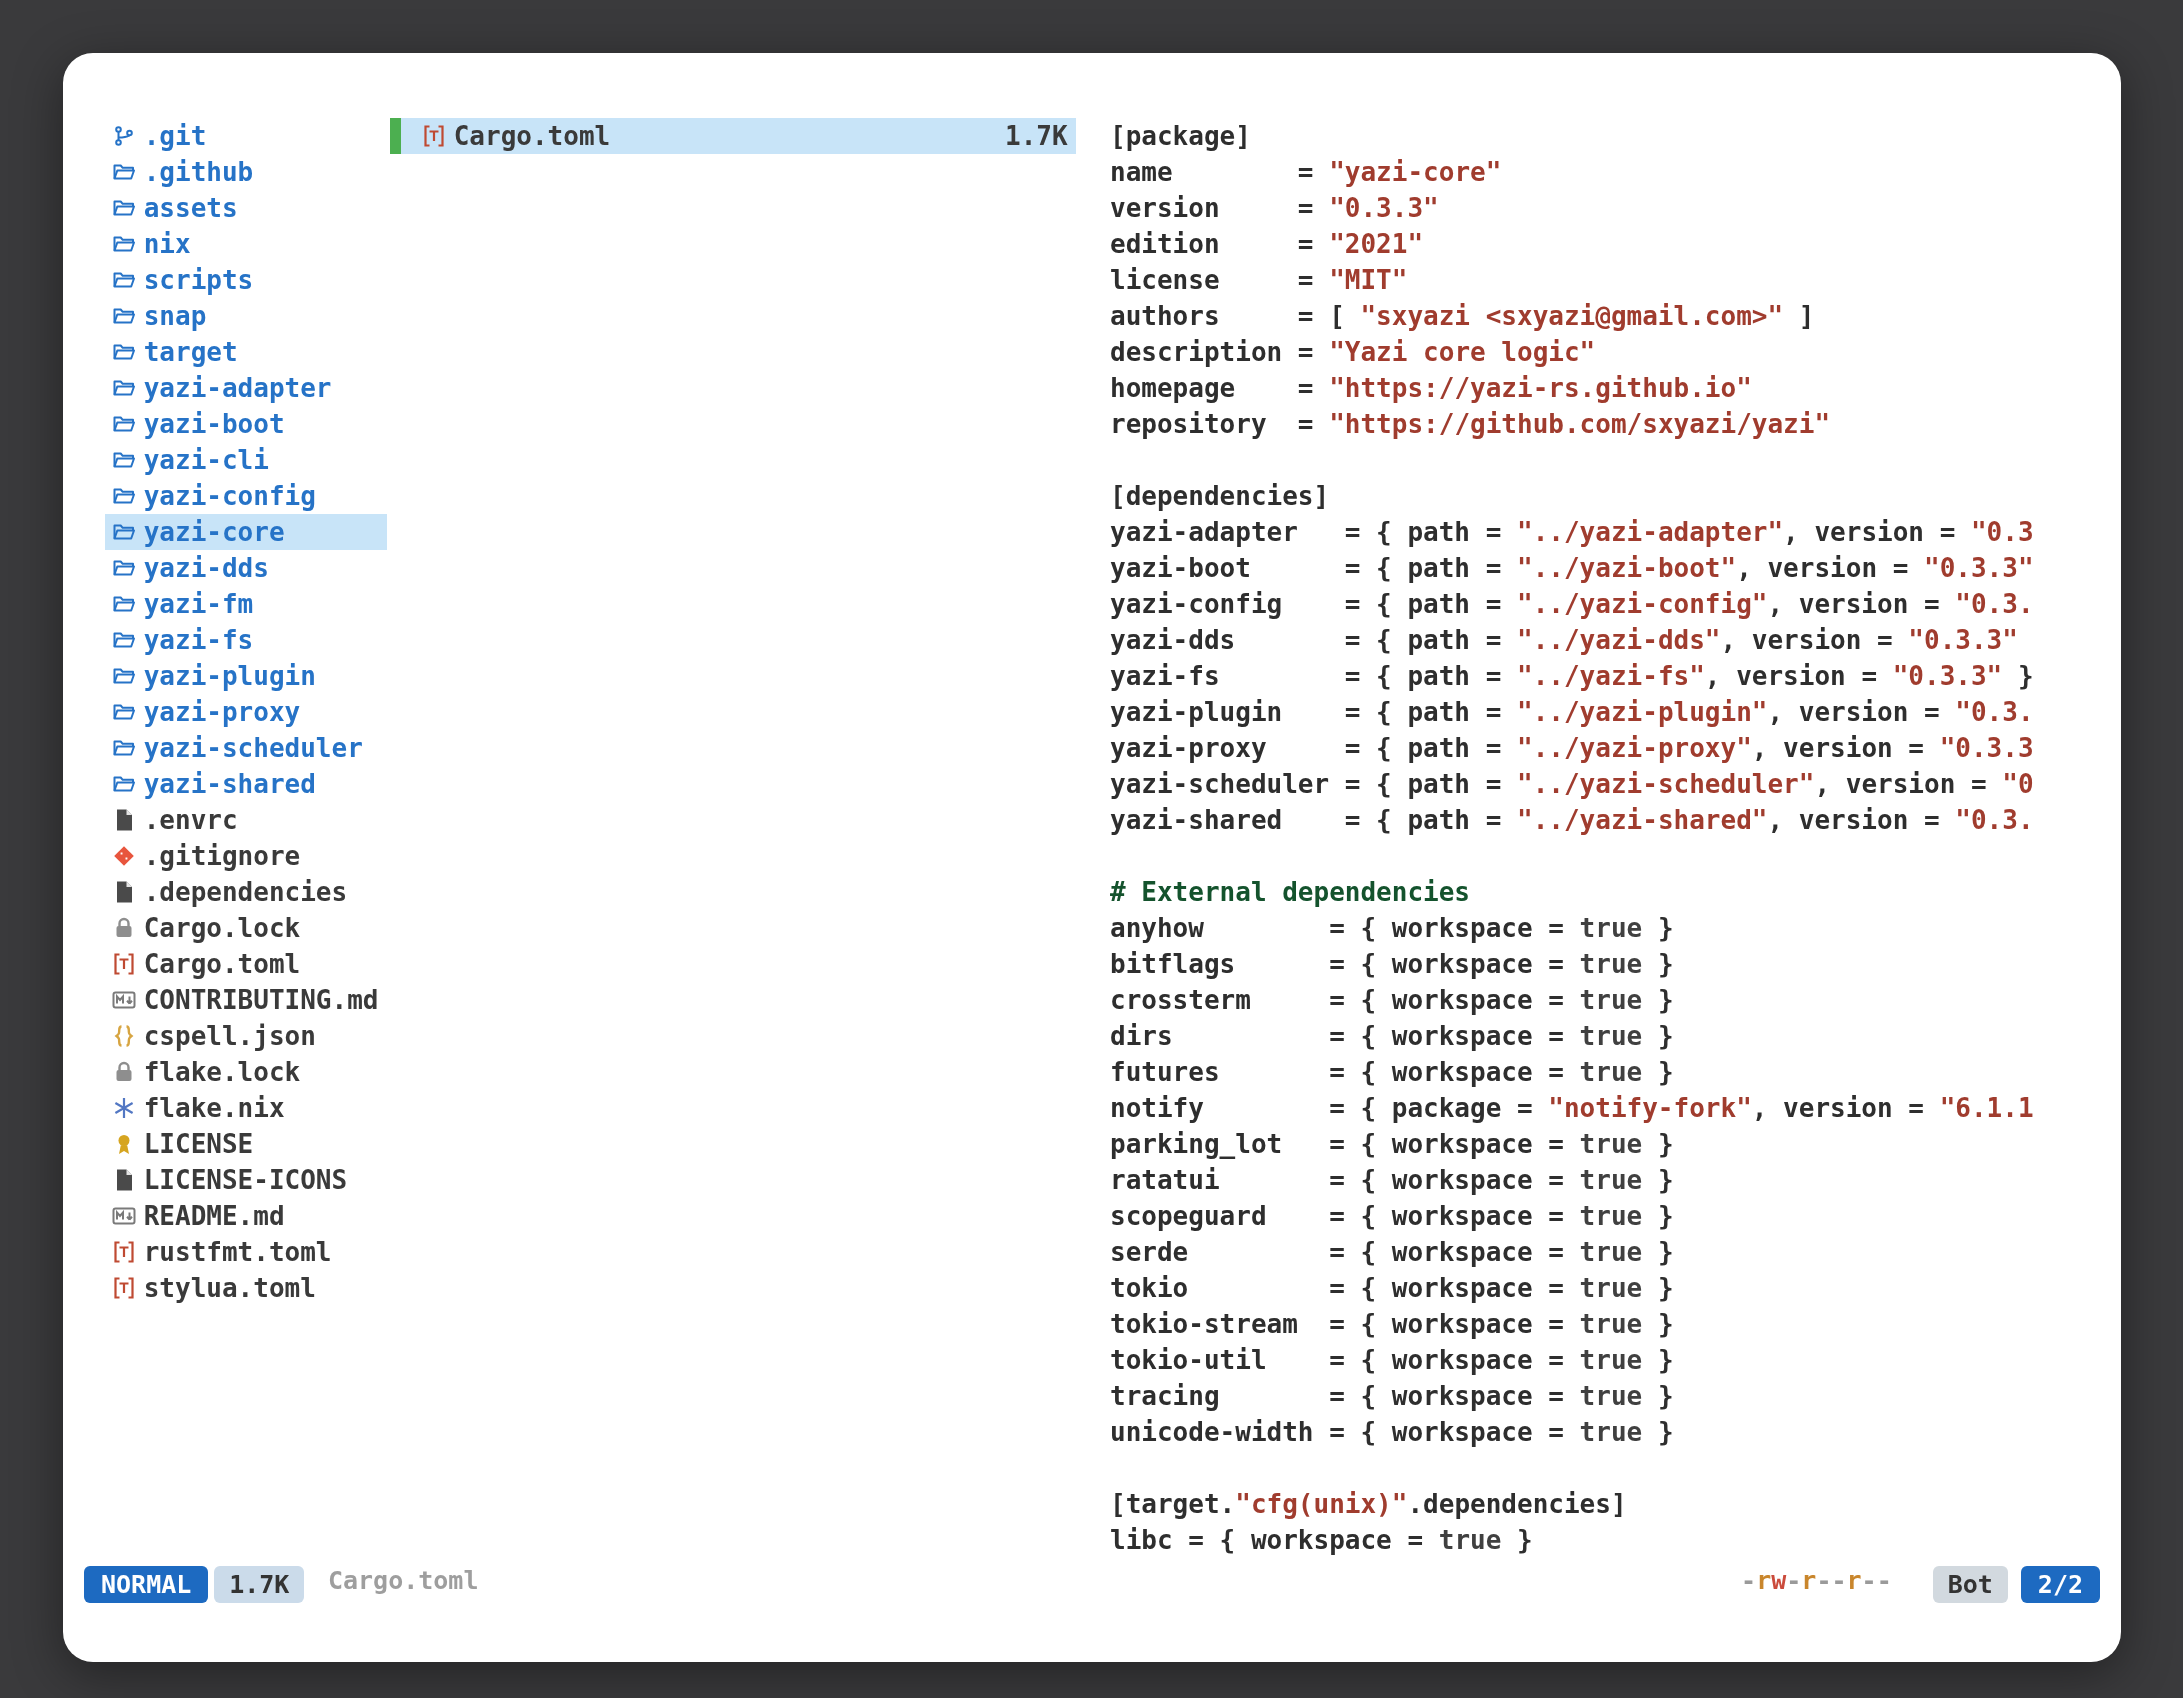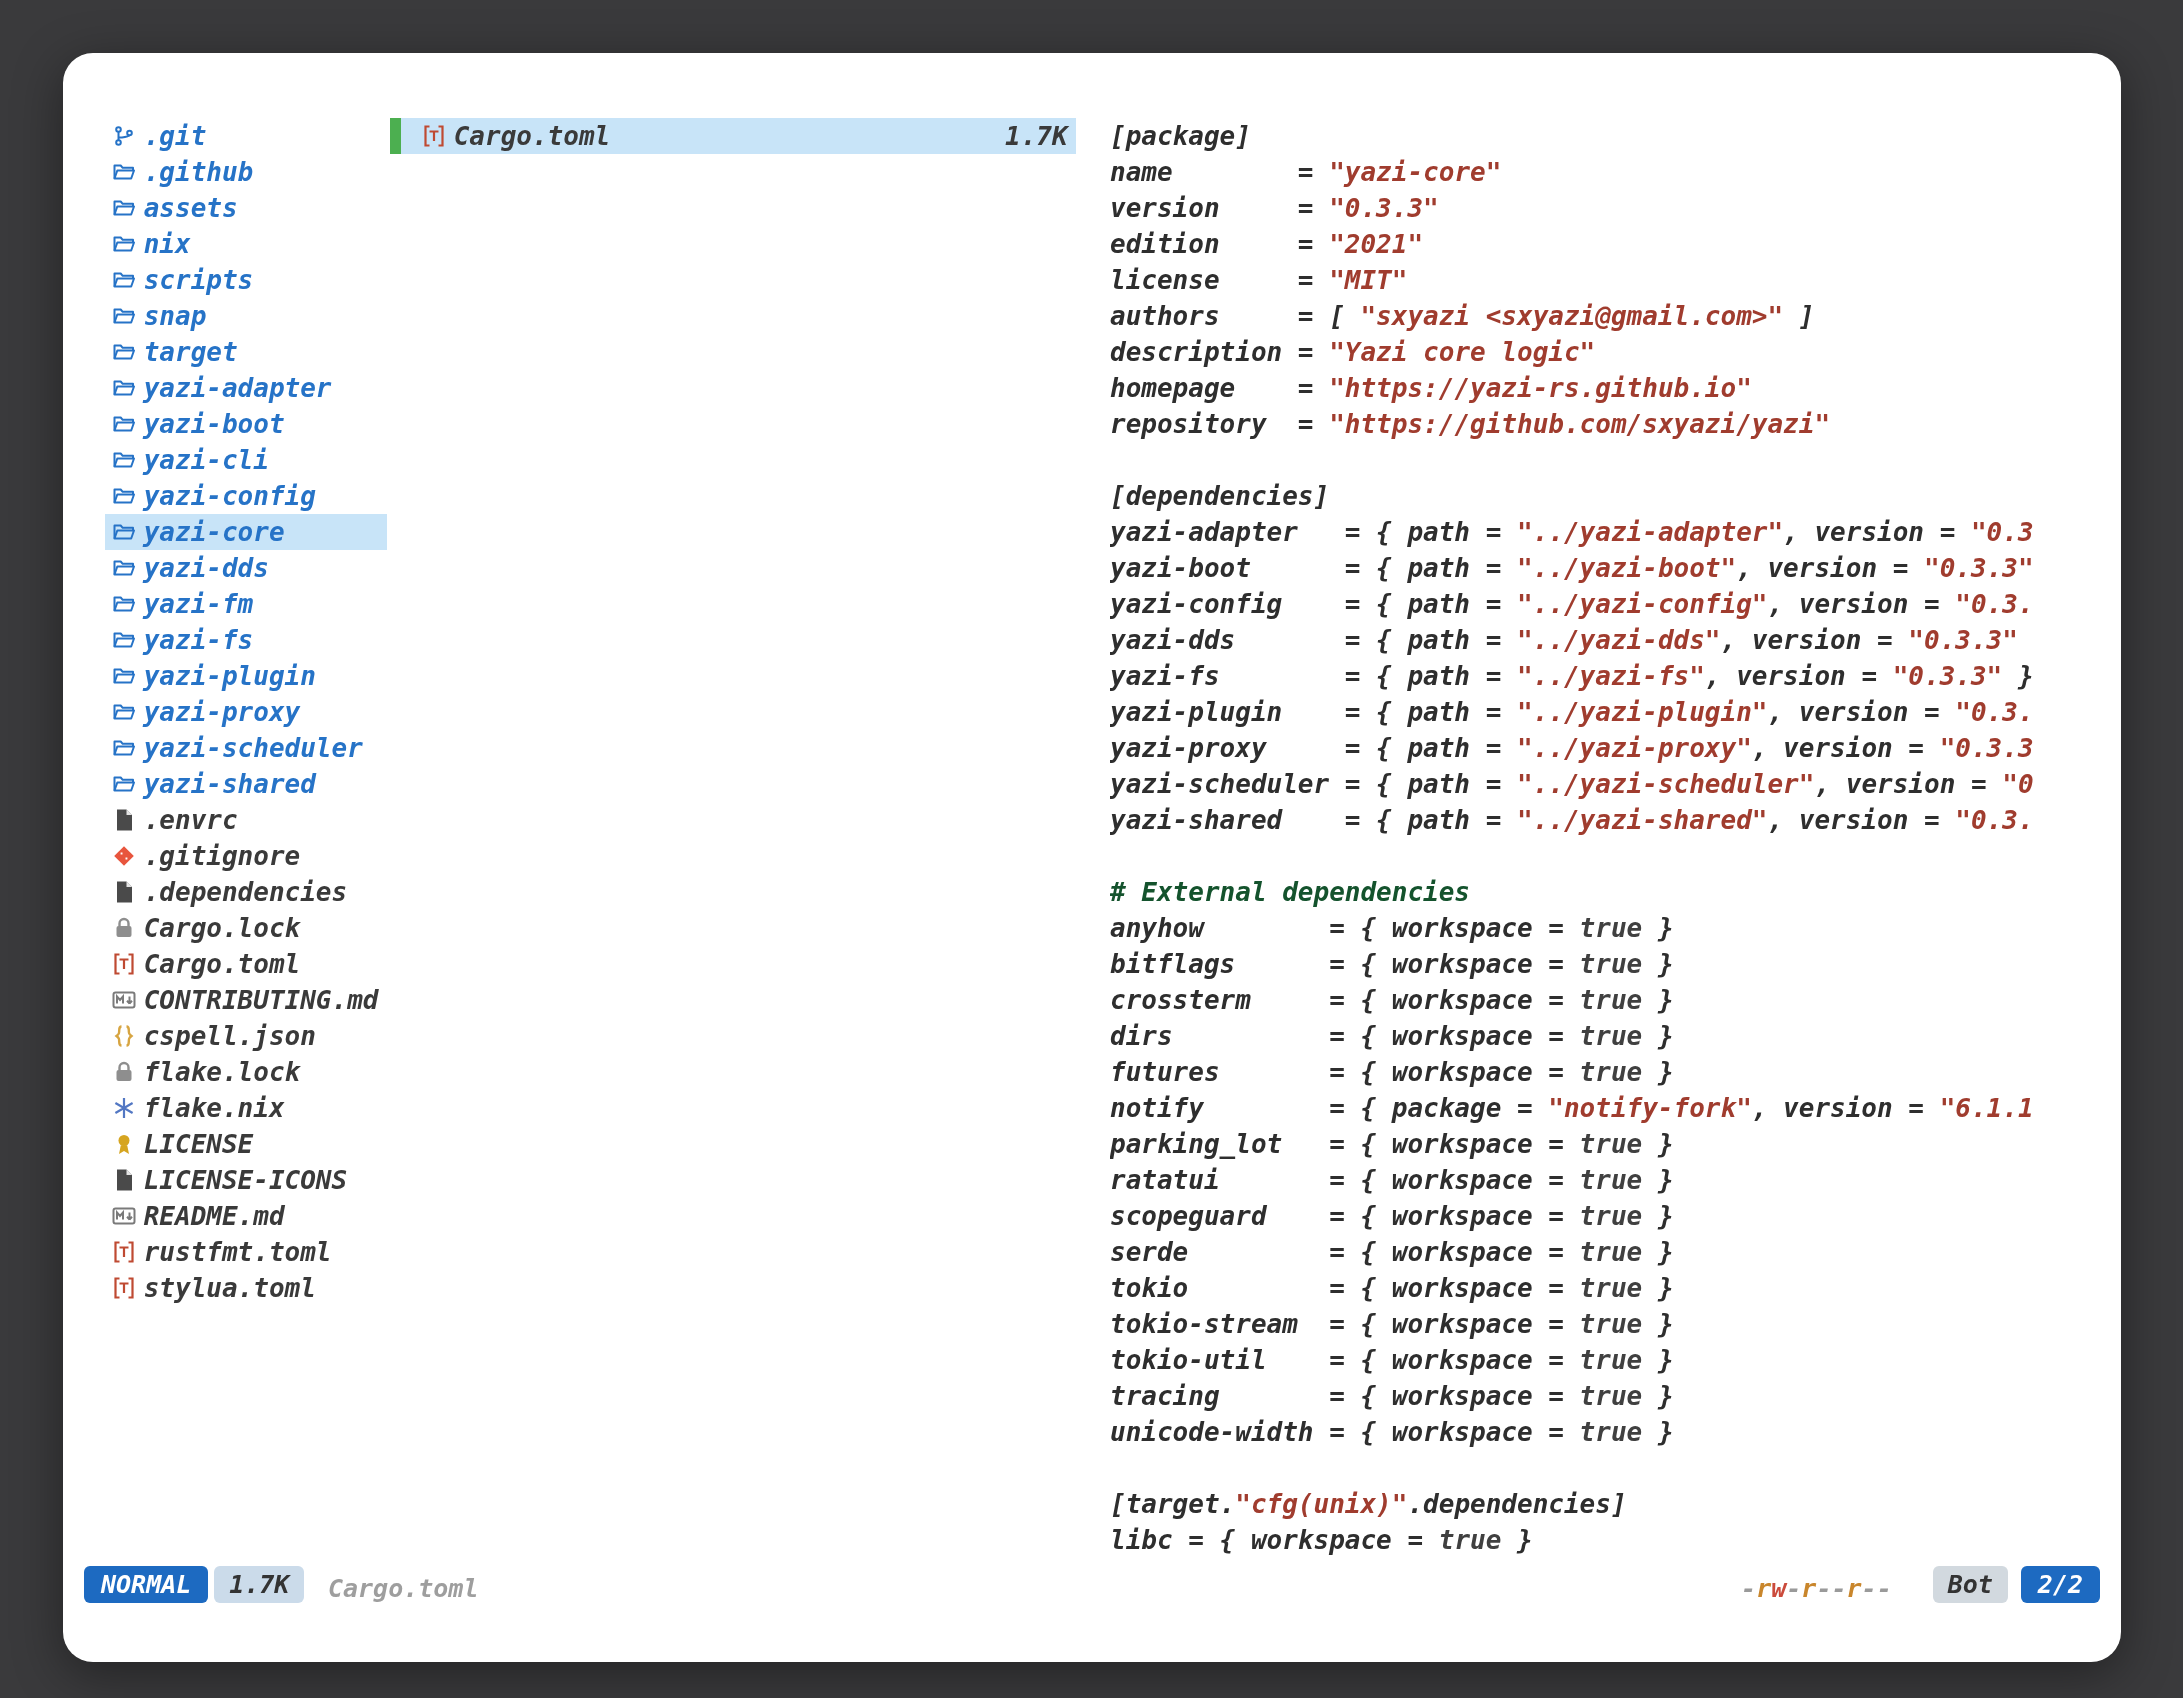--- a/index.html
+++ b/index.html
@@ -5,21 +5,20 @@
   html,body{margin:0;padding:0}
   body{
     width:2183px;height:1698px;position:relative;overflow:hidden;
     background:#3a3a3c;
     font-family:"DejaVu Sans Mono","Liberation Mono",monospace;
   }
   .window{
     position:absolute;left:63px;top:53px;width:2058px;height:1609px;
     background:#ffffff;border-radius:30px;overflow:hidden;
     box-shadow:0 11.7px 50px rgba(0,0,0,.4);
-    font-style:italic;
   }
   .pane{position:absolute;top:65px;font-size:26px;font-weight:bold;line-height:36px}
   .pane-parent{left:42px;width:282px}
   .pane-current{left:327px;width:686px}
   .pane-preview{left:1047px;right:7px;bottom:97px;overflow:hidden;white-space:pre;color:#2e2e2e}
 
   .row{display:flex;align-items:center;height:36px;padding:0 8.4px 0 5px;position:relative}
   .pane-current .row{padding-left:30px}
   .row.selected{background:#c8e4f8}
   .row .icon{width:27px;height:27px;flex:0 0 27px;display:flex;align-items:center;justify-content:center;margin-right:6.7px}
@@ -41,21 +40,21 @@
   .icon-license{color:#d6a520}
 
   .pline{height:36px;white-space:pre}
   .seg-p{color:#2e2e2e}
   .seg-s{color:#a03c2e}
   .seg-b{color:#404040}
   .seg-c{color:#14532d}
 
   .status-bar{
     position:absolute;left:21px;right:21px;bottom:59px;height:37px;
-    display:flex;align-items:flex-end;font-size:25px;font-weight:bold;
+    display:flex;align-items:flex-start;font-size:25px;font-weight:bold;
   }
   .badge{height:37px;display:flex;align-items:center;padding:0 17px;border-radius:5.9px;
     background:#1d6ac1;color:#ffffff}
   .chip{height:37px;display:flex;align-items:center;padding:0 15px;border-radius:5.9px;
     background:#cbdbea;color:#333333;margin-left:5.9px}
   .filename{color:#9e9e9e;margin-left:23.5px}
   .spacer{flex:1}
   .perms{margin-right:41px;white-space:pre}
   .perm-r{color:#c9862c}
   .perm-w{color:#cb4b3c}

